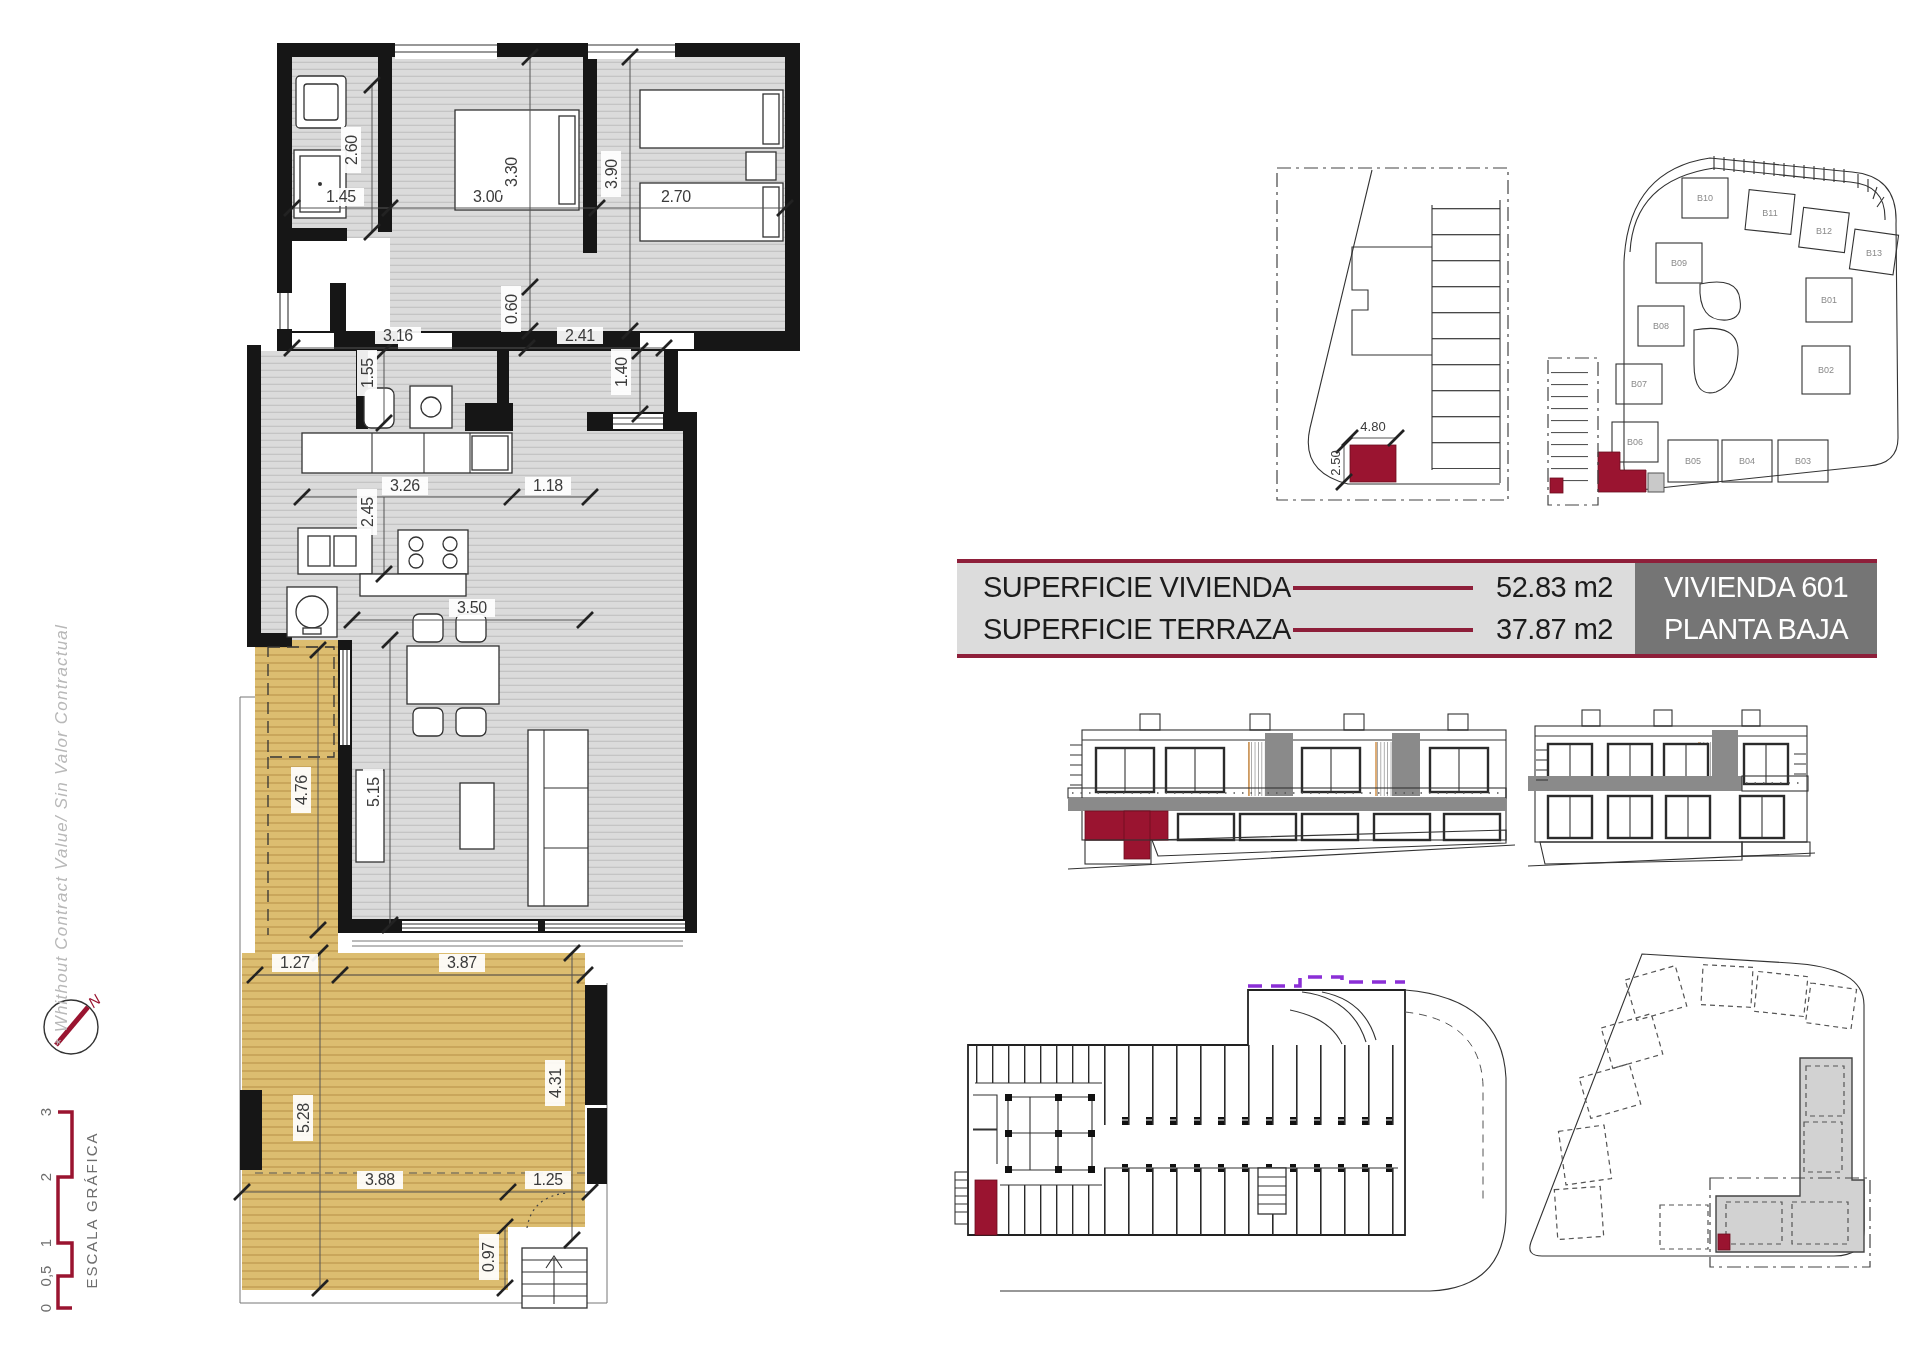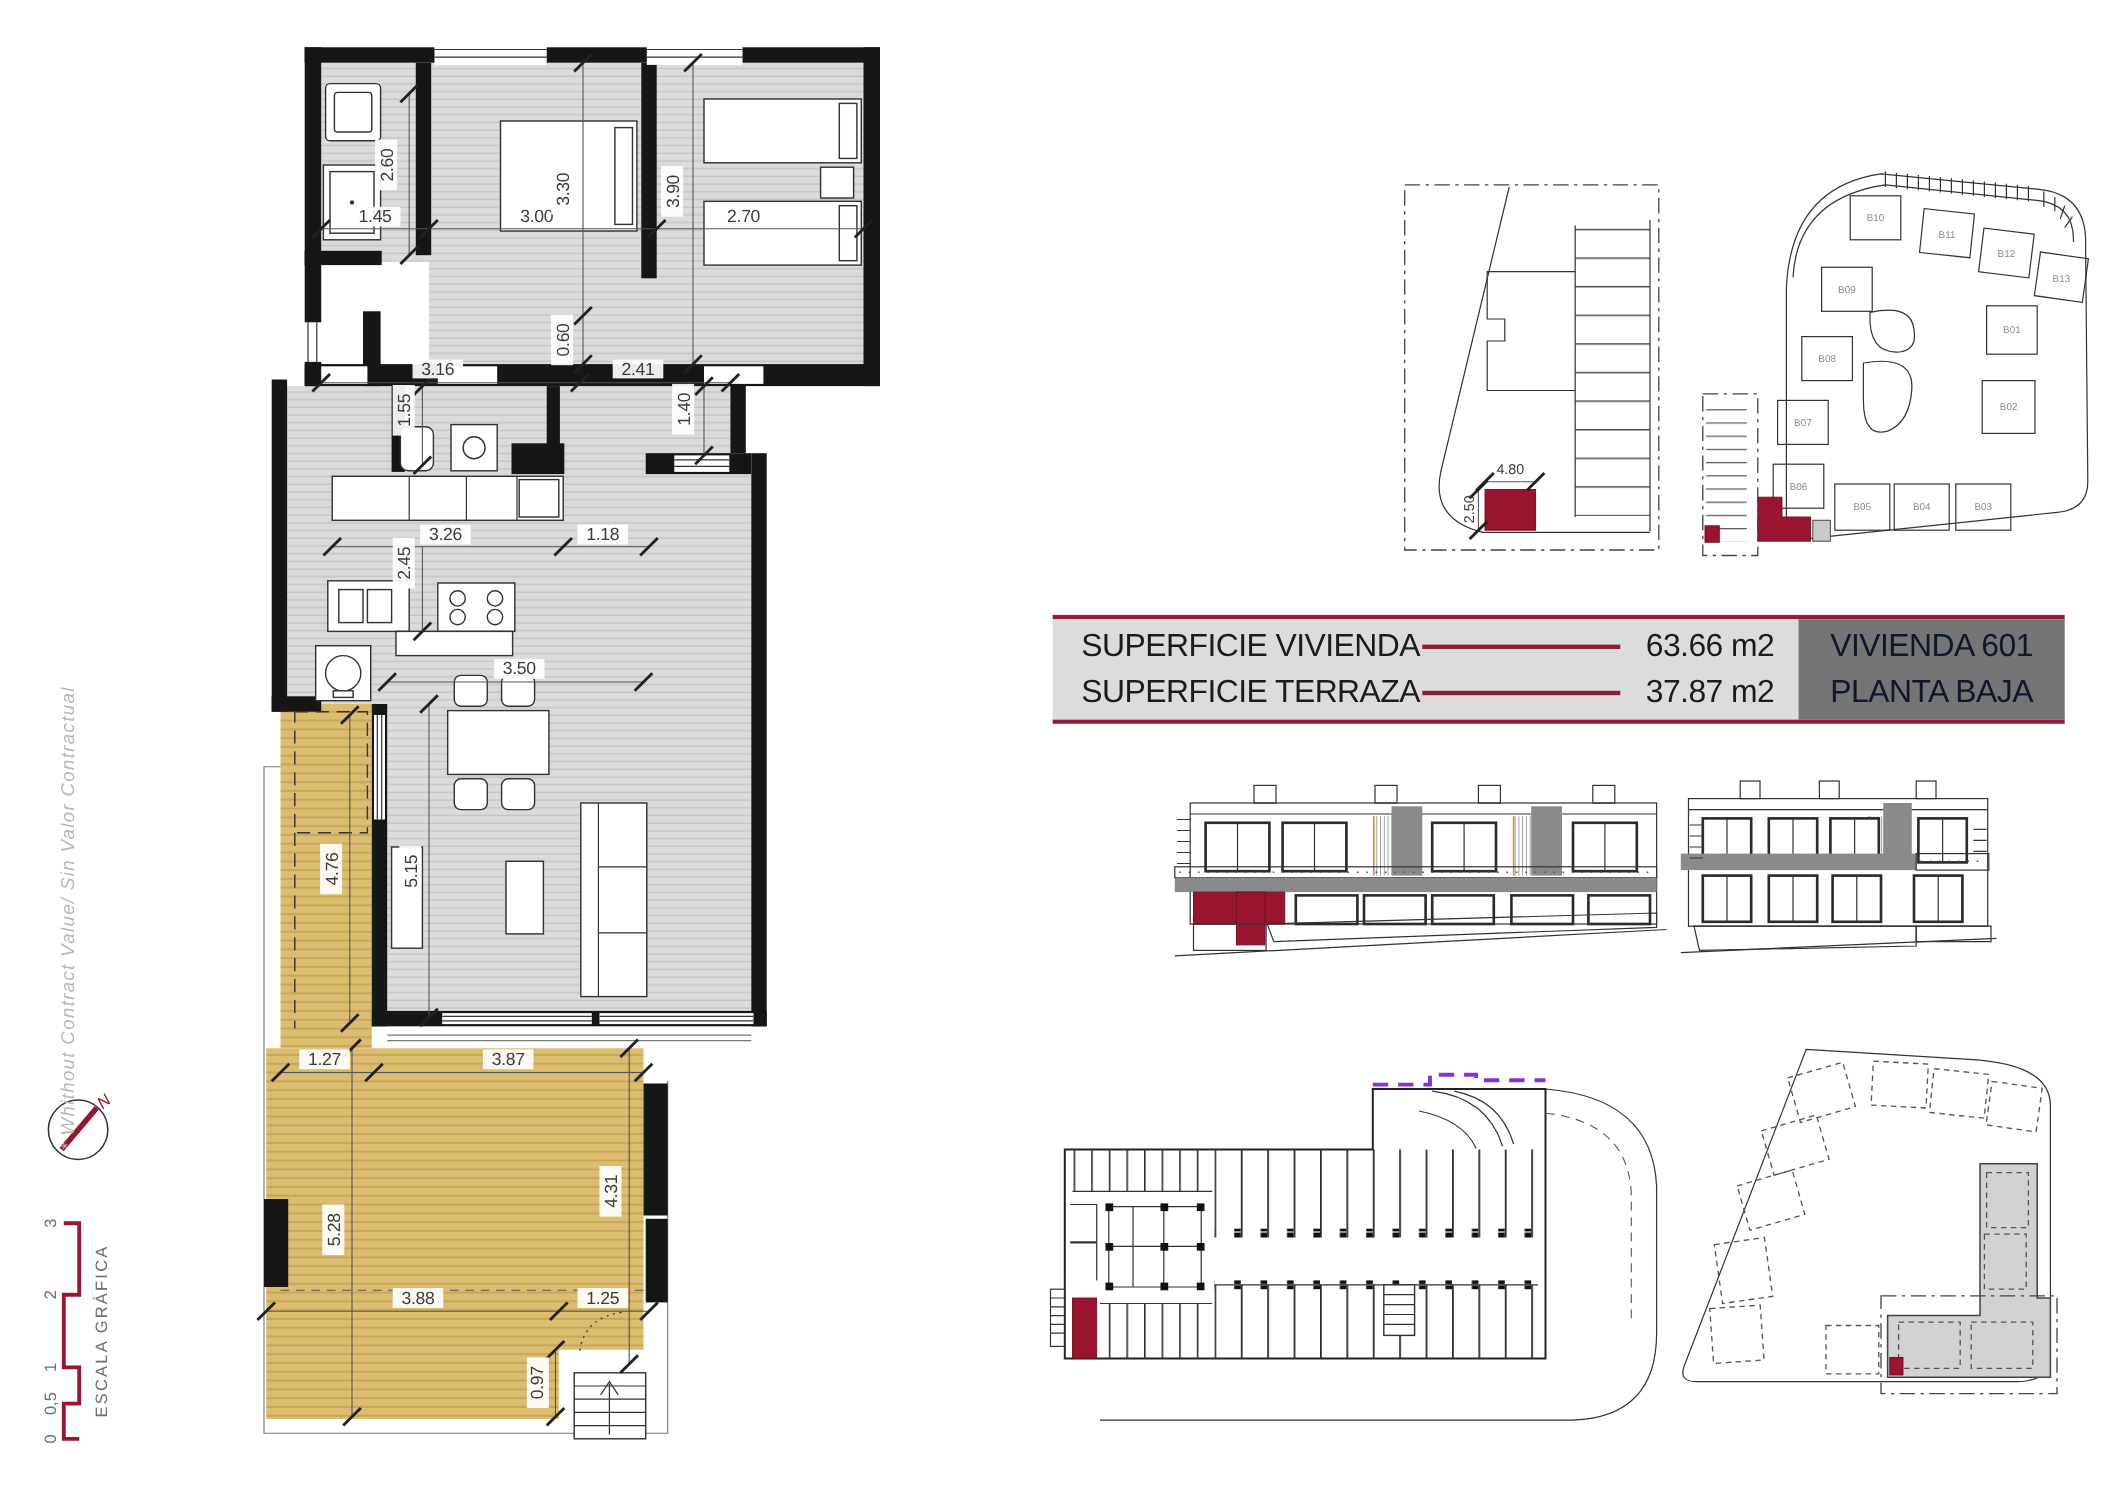--- a/index.html
+++ b/index.html
@@ -29,21 +29,21 @@
   .labelbox{fill:#fff;opacity:0.92;}
   
   .banner{position:absolute;left:957px;top:559px;width:920px;height:99px;display:flex;
           border-top:4px solid #8e1f3a;border-bottom:4px solid #8e1f3a;box-sizing:border-box;justify-content:flex-end;}
   .banner-left{flex:1;background:#dcdcdc;display:flex;flex-direction:column;justify-content:center;
                gap:9px;padding:0 22px 0 26px;}
   .brow{display:flex;align-items:center;}
   .blabel{font-size:29px;color:#1c1c1c;width:302px;letter-spacing:-0.5px;white-space:nowrap;}
   .brule{height:4px;background:#8e1f3a;width:180px;margin-left:8px;}
   .bval{font-size:29px;color:#1c1c1c;flex:1;text-align:right;letter-spacing:-0.5px;}
-  .banner-unit{width:242px;background:#757575;color:#0f172a;display:flex;flex-direction:column;
+  .banner-unit{width:242px;background:#757575;color:#ffffff;display:flex;flex-direction:column;
                justify-content:center;align-items:center;gap:9px;font-size:29px;letter-spacing:-0.5px;}
   .vtext{position:absolute;left:62px;top:835px;transform:translate(-50%,-50%) rotate(-90deg);
          white-space:nowrap;font-size:17px;font-style:italic;color:#b8b8b8;letter-spacing:1.2px;}
 </style>
 </head>
 <body>
 
 <svg width="1920" height="1356" viewBox="0 0 1920 1356">
   <defs>
     <pattern id="gs" width="8" height="7" patternUnits="userSpaceOnUse">
@@ -530,21 +530,21 @@
     <text x="46" y="1313" transform="rotate(-90 46 1308)" class="sctxt">0</text>
     <text x="92" y="1215" transform="rotate(-90 92 1210)" class="sctxt" style="letter-spacing:2px">ESCALA GRÁFICA</text>
   </g>
 </svg>
 
 <div class="banner">
   <div class="banner-left">
     <div class="brow">
       <span class="blabel">SUPERFICIE VIVIENDA</span>
       <span class="brule"></span>
-      <span class="bval">63.66 m2</span>
+      <span class="bval">52.83 m2</span>
     </div>
     <div class="brow">
       <span class="blabel">SUPERFICIE TERRAZA</span>
       <span class="brule"></span>
       <span class="bval">37.87 m2</span>
     </div>
   </div>
   <div class="banner-unit">
     <div>VIVIENDA 601</div>
     <div>PLANTA BAJA</div>

